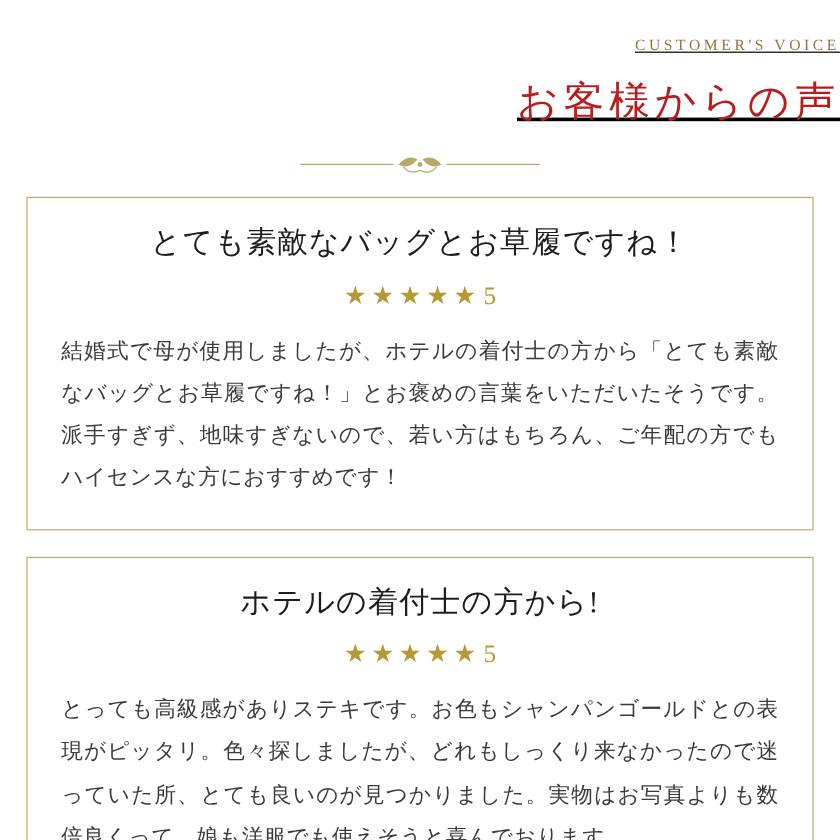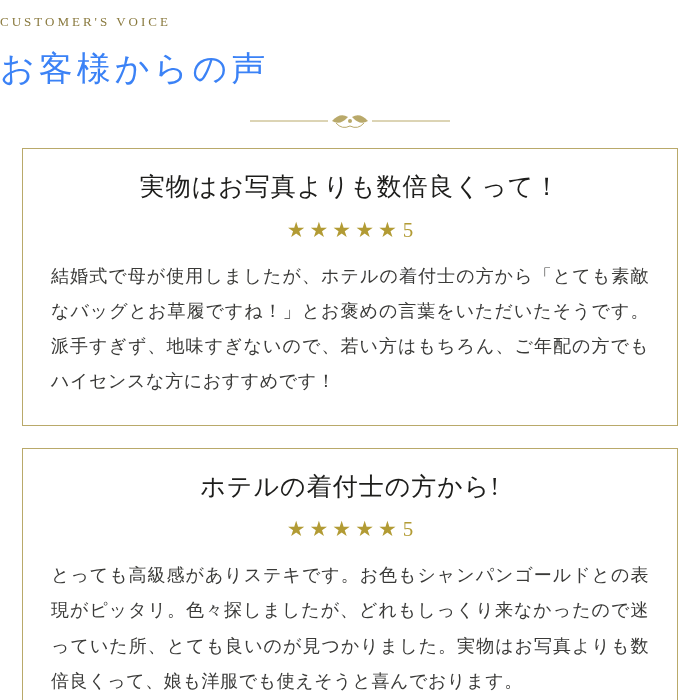--- a/index.html
+++ b/index.html
@@ -14,34 +14,35 @@
   .page {
     width: 700px;
     height: 700px;
     position: relative;
     background: #ffffff;
     overflow: hidden;
   }
 
   
   .header {
-    text-align: left;
-    padding-top: 14px;
+    text-align: right;
+    padding-top: 30px;
+    text-decoration: underline;
   }
   .eyebrow {
     font-family: "Liberation Serif", "DejaVu Serif", serif;
     font-size: 13px;
     letter-spacing: 3px;
     color: #8a7a3f;
     font-weight: 400;
   }
   .main-title {
     font-family: "Liberation Serif", "DejaVu Serif", serif;
     font-size: 34px;
-    color: #3b82f6;
+    color: #b91c1c;
     letter-spacing: 4px;
     margin-top: 16px;
     font-weight: 400;
   }
   .ornament {
     margin-top: 18px;
     height: 22px;
     display: flex;
     align-items: center;
     justify-content: center;
@@ -109,21 +110,21 @@
         <path d="M96 13 q6 7 14 3" stroke="#b9a96a" stroke-width="1" fill="none"></path>
         <path d="M124 13 q-6 7 -14 3" stroke="#b9a96a" stroke-width="1" fill="none"></path>
         <circle cx="110" cy="11" r="2" fill="#b9a96a"></circle>
       </svg>
     </div>
   </div>
 
   <div class="cards">
 
     <div class="card">
-      <div class="card-title">実物はお写真よりも数倍良くって！</div>
+      <div class="card-title">とても素敵なバッグとお草履ですね！</div>
       <div class="rating">
         <span>★★★★★</span><span class="score">5</span>
       </div>
       <div class="card-body">結婚式で母が使用しましたが、ホテルの着付士の方から「とても素敵なバッグとお草履ですね！」とお褒めの言葉をいただいたそうです。派手すぎず、地味すぎないので、若い方はもちろん、ご年配の方でもハイセンスな方におすすめです！</div>
     </div>
 
     <div class="card">
       <div class="card-title">ホテルの着付士の方から!</div>
       <div class="rating">
         <span>★★★★★</span><span class="score">5</span>

